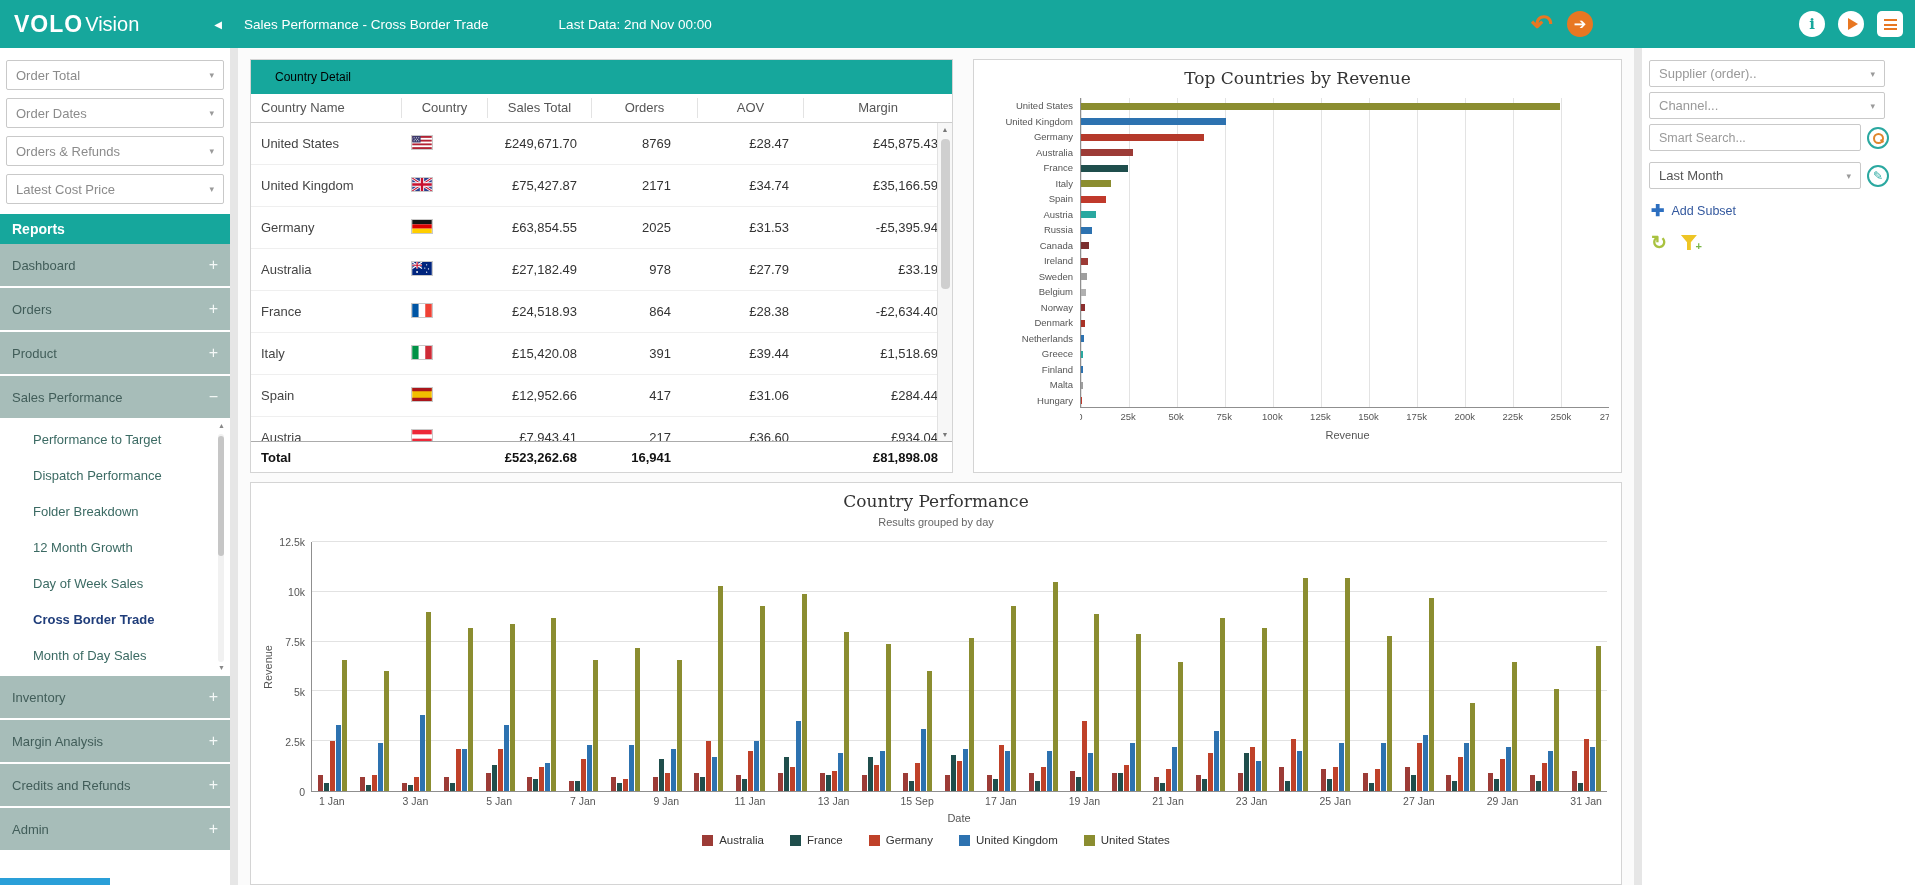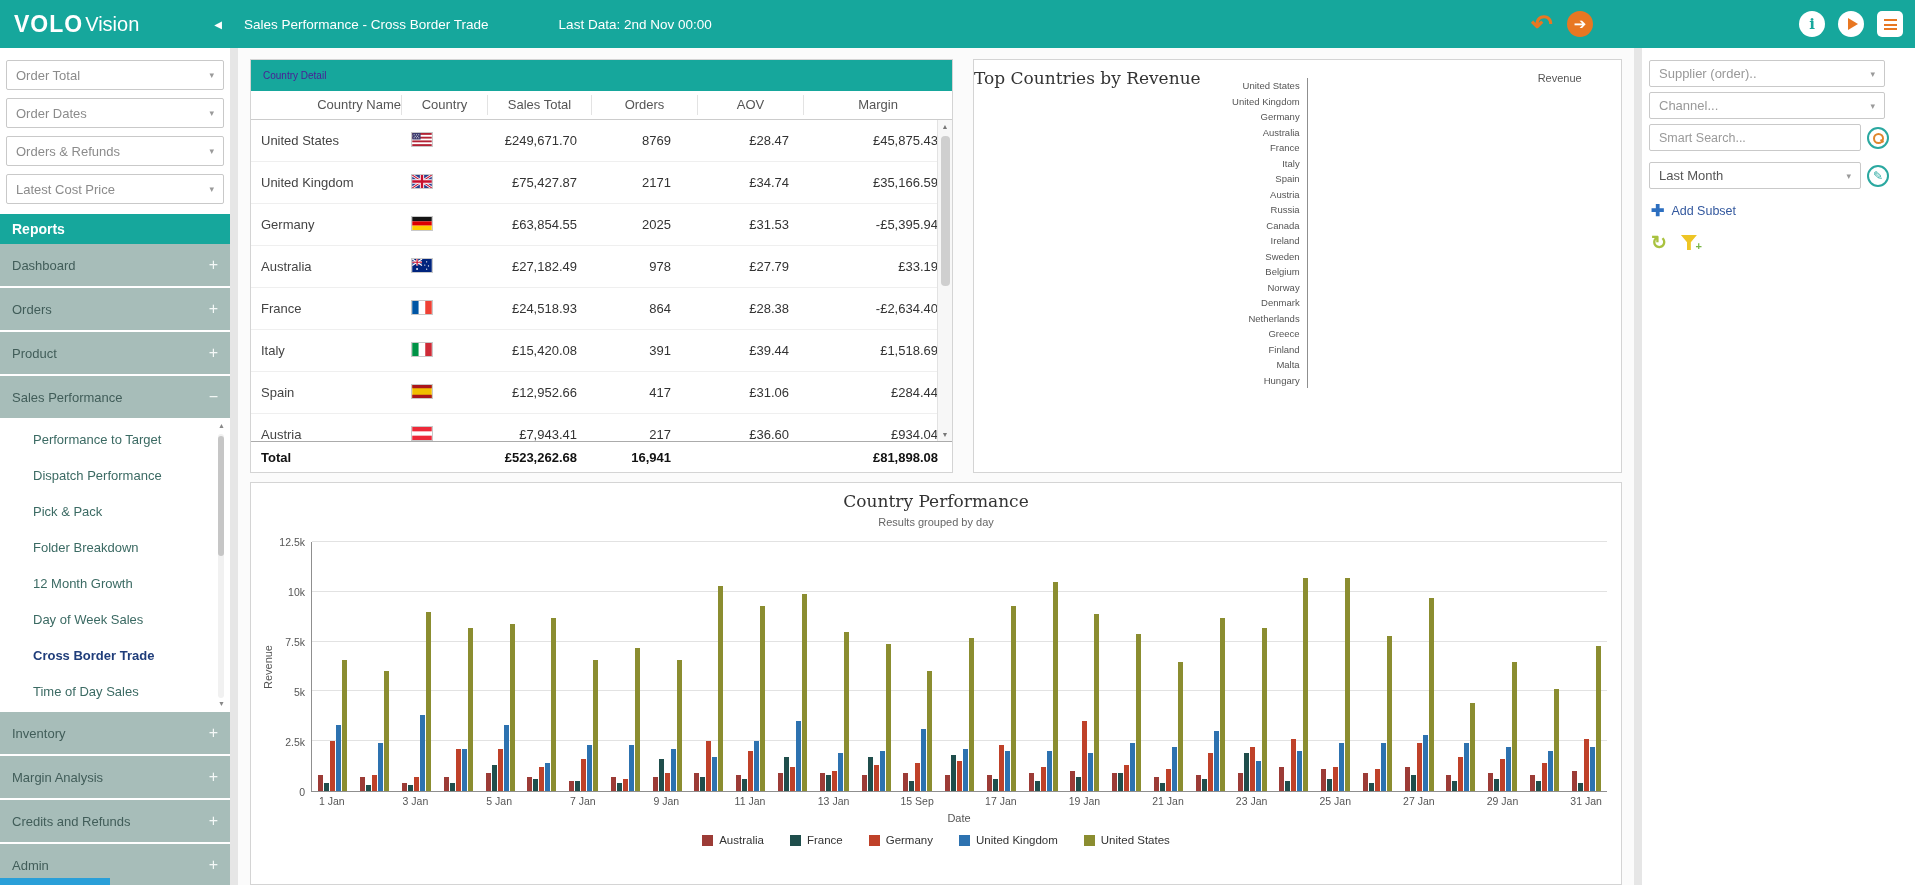--- a/index.html
+++ b/index.html
@@ -49,24 +49,24 @@
   .bottom-strip{position:absolute;left:0;bottom:0;width:110px;height:7px;background:#2a9fd8}
 
   
   .main{flex:1;background:#fbfbfb;padding:11px 12px 0 12px;display:flex;flex-direction:column;min-width:0;overflow:hidden}
   .panel{background:#fff;border:1px solid #d4d4d4}
   .row1{display:flex;gap:20px;flex:0 0 414px;height:414px}
   .row2{margin-top:9px;flex:1;min-height:0}
 
   
   .country-panel{flex:0 0 703px;width:703px;display:flex;flex-direction:column}
-  .cp-header{background:#16a79c;color:#4c1d95;font-size:10px;padding:10px 12px;flex:0 0 auto}
+  .cp-header{background:#16a79c;color:#000000;font-size:12px;padding:10px 24px;flex:0 0 auto}
   .tbl-head{display:flex;height:29px;align-items:center;border-bottom:1px solid #ccc;color:#555}
   .tbl-head .hc{border-left:1px solid #e3e3e3;height:20px;line-height:20px;text-align:center}
-  .tbl-head .hc:first-child{border-left:none;text-align:right;padding-left:10px}
+  .tbl-head .hc:first-child{border-left:none;text-align:left;padding-left:10px}
   .c-name{width:150px}
   .c-flag{width:86px}
   .c-sales{width:104px}
   .c-orders{width:106px}
   .c-aov{width:106px}
   .c-margin{flex:1}
   .tbl-body{flex:1;min-height:0;overflow:hidden;position:relative}
   .trow{display:flex;height:42px;align-items:center;border-bottom:1px solid #efefef;color:#333}
   .trow .name{padding-left:10px;color:#444}
   .trow .flagcell{padding-left:10px}
@@ -76,21 +76,21 @@
   .flagbox svg{width:100%;height:100%;display:block}
   .trow-total{display:flex;height:31px;align-items:center;border-top:1px solid #ababab;font-weight:bold;color:#111;flex:0 0 31px}
   .trow-total .name{padding-left:10px}
   .tscroll{position:absolute;right:0;top:0;bottom:0;width:15px;background:#f7f7f7;border-left:1px solid #e2e2e2}
   .tscroll .arr{position:absolute;left:0;right:0;text-align:center;font-size:7px;color:#777;cursor:pointer}
   .tscroll .arr.up{top:3px}
   .tscroll .arr.dn{bottom:3px}
   .tscroll .thumb{position:absolute;left:3px;width:9px;top:16px;height:150px;background:#cfcfcf;border-radius:4px;cursor:grab}
 
   
-  .tc-panel{flex:1;min-width:0;padding-top:8px;display:flex;}
+  .tc-panel{flex:1;min-width:0;padding-top:8px;display:flex;flex-direction:column}
   .chart-title{text-align:center;font-family:"DejaVu Serif",serif;font-size:17px;color:#333}
   .tc-chart{display:flex;padding:10px 12px 0 6px}
   .tc-ylabels{width:100px}
   .tc-ylabel{height:15.5px;line-height:15.5px;text-align:right;padding-right:7px;font-size:9.5px;color:#555;white-space:nowrap}
   .tc-plot{flex:1;position:relative;height:310px;border-left:1px solid #8f8f8f;border-bottom:1px solid #8f8f8f;overflow:hidden}
   .tc-grid{position:absolute;top:0;bottom:0;width:1px;background:#e3e3e3}
   .tc-bar{position:absolute;height:7px;left:0}
   .tc-xaxis{position:relative;height:14px;margin:3px 12px 0 106px;overflow:hidden}
   .tc-xlabel{position:absolute;font-size:9.5px;color:#555;transform:translateX(-50%);white-space:nowrap}
   .tc-xtitle{margin-left:100px;text-align:center;font-size:11px;color:#555;margin-top:4px}
@@ -200,26 +200,25 @@
             <span>Product</span>
             <span class="plus">+</span>
           </div>
           <div class="acc">
             <span>Sales Performance</span>
             <span class="plus">−</span>
           </div>
           <div class="submenu">
             <div class="subitem">Performance to Target</div>
             <div class="subitem">Dispatch Performance</div>
-            <div class="subitem">Pick &amp; Pack</div>
             <div class="subitem">Folder Breakdown</div>
             <div class="subitem">12 Month Growth</div>
             <div class="subitem">Day of Week Sales</div>
             <div class="subitem active">Cross Border Trade</div>
-            <div class="subitem">Time of Day Sales</div>
+            <div class="subitem">Month of Day Sales</div>
             <div class="sub-scroll">
               <div class="arr">▲</div>
               <div class="track"></div>
               <div class="thumb"></div>
               <div class="arr dn">▼</div>
             </div>
           </div>
           <div class="acc">
             <span>Inventory</span>
             <span class="plus">+</span>

